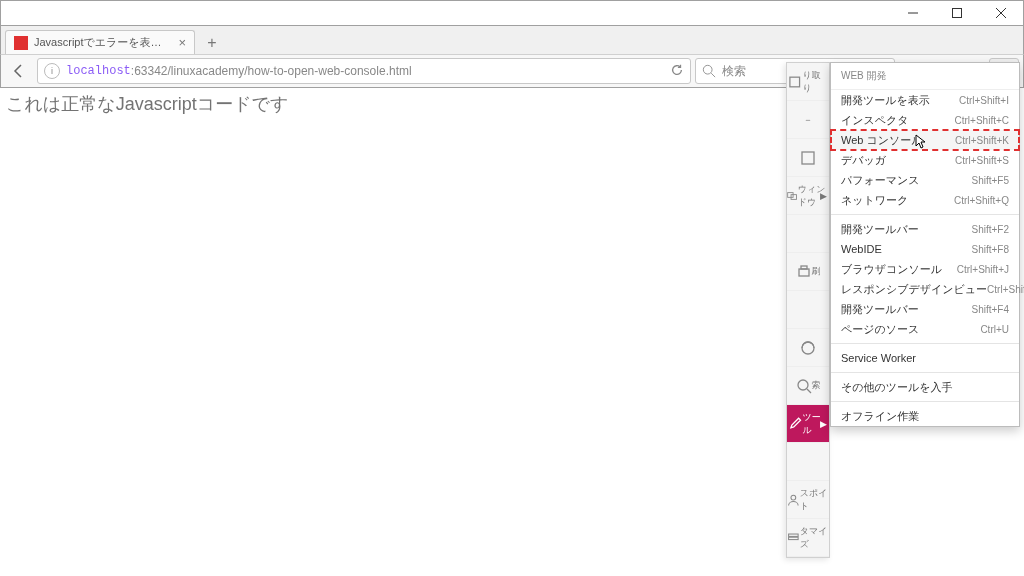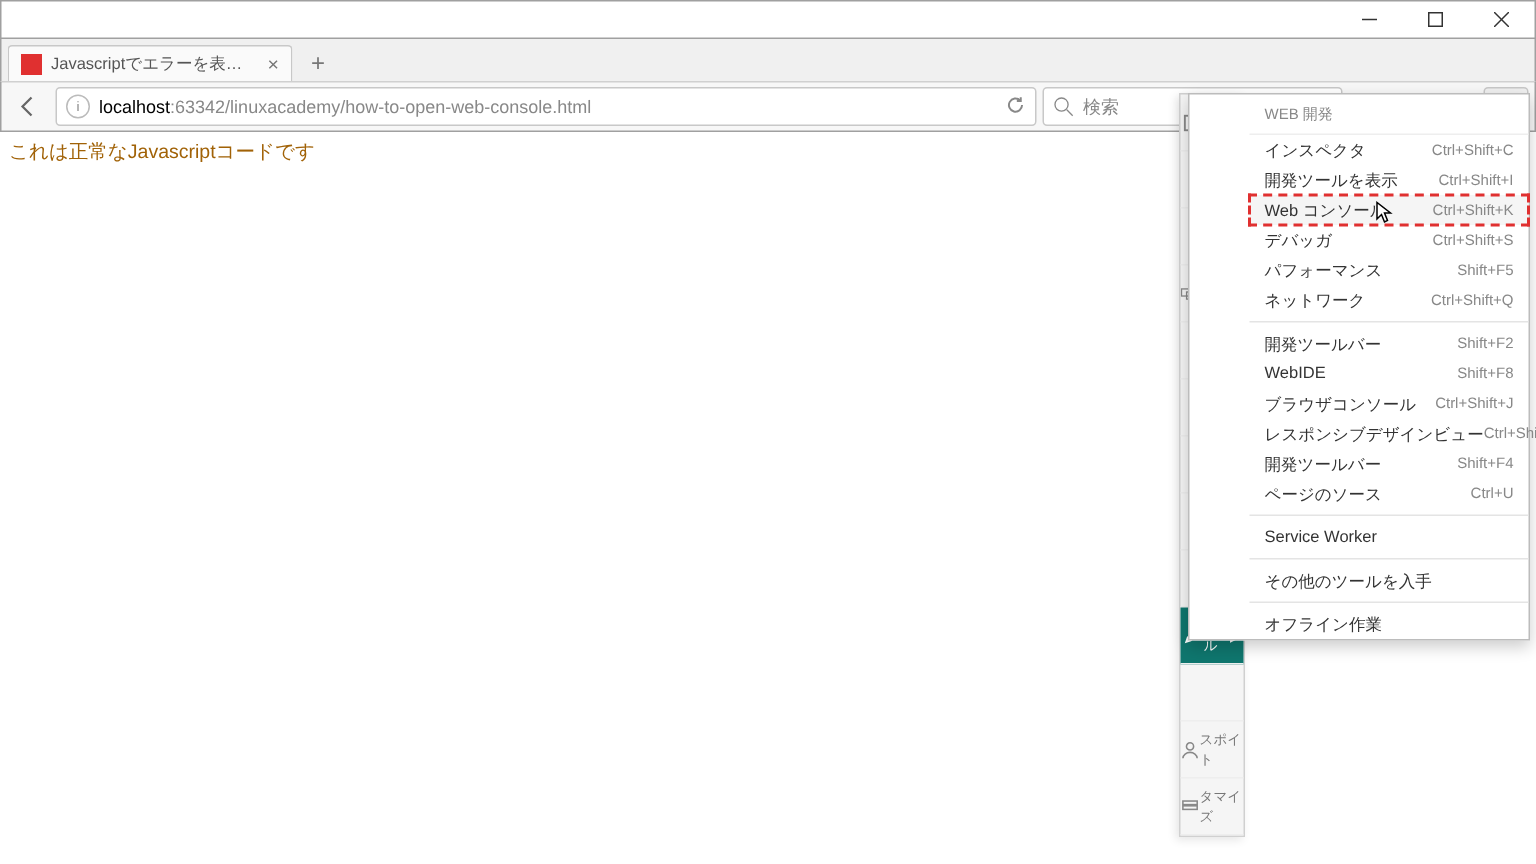--- a/index.html
+++ b/index.html
@@ -18,42 +18,42 @@
   .tab .tab-title { white-space: nowrap; overflow: hidden; text-overflow: ellipsis; flex:1; }
   .tab .close { margin-left: 8px; color: #777; font-size: 13px; }
   .newtab { width: 26px; height: 22px; display:flex; align-items:center; justify-content:center; color:#777; font-size:16px; margin-left:4px;}
 
   
   .toolbar { height: 34px; background: #f7f7f7; border:1px solid #a0a0a0; border-top:1px solid #d0d0d0; display: flex; align-items: center; padding: 0 4px; gap:4px; }
   .nav-btn { width: 28px; height: 26px; display:flex; align-items:center; justify-content:center; border-radius:3px; }
   .nav-btn svg { width:16px; height:16px; stroke:#666; stroke-width:1.5; fill:none; }
   .urlbar { flex: 1; height: 26px; border: 1px solid #c8c8c8; border-radius: 3px; background: #fff; display: flex; align-items: center; padding: 0 6px; font-size: 12px; color: #888; }
   .urlbar .ident { width:16px; height:16px; border:1px solid #bbb; border-radius:50%; margin-right:6px; display:flex; align-items:center; justify-content:center; font-size:9px; color:#888;}
-  .urlbar .host { color:#000000; }
+  .urlbar .host { color:#8b5cf6;font-family:Liberation Mono, monospace; }
   .urlbar .reload { margin-left:auto; }
   .searchbar { width: 200px; height: 26px; border:1px solid #c8c8c8; border-radius:3px; background:#fff; display:flex; align-items:center; padding:0 6px; font-size:12px; color:#888; }
   .searchbar svg { width:14px; height:14px; stroke:#888; fill:none; margin-right:6px; }
   .tool-icon { width:26px; height:26px; display:flex; align-items:center; justify-content:center; }
   .tool-icon svg { width:16px; height:16px; stroke:#666; fill:none; stroke-width:1.5; }
   .hamburger { width:30px; height:26px; border:1px solid #c8c8c8; border-radius:3px; display:flex; align-items:center; justify-content:center; background:#f0f0f0;}
   .hamburger svg { width:16px; height:14px; stroke:#666; stroke-width:2;}
 
   
-  .content { padding: 4px 6px; font-size: 13px; color: #a16207; position:relative; height: calc(576px - 26px - 28px - 34px); }
+  .content { padding: 4px 6px; font-size: 18px; color: #737373; position:relative; height: calc(576px - 26px - 28px - 34px); }
 
   
   .ghost-panel { position:absolute; right:194px; top:62px; width:44px; background:#f5f5f5; border:1px solid #d0d0d0; box-shadow:-2px 2px 6px rgba(0,0,0,0.1); }
   .ghost-row { height:38px; display:flex; flex-direction:row; align-items:center; justify-content:center; font-size:9px; color:#777; border-bottom:1px solid #eee; position:relative;}
   .ghost-row svg { width:16px; height:16px; stroke:#888; fill:none; stroke-width:1.3; }
-  .ghost-row.active { background:#0f766e; color:#fff; }
+  .ghost-row.active { background:#be185d; color:#fff; }
   .ghost-row.active svg { stroke:#fff; }
   .ghost-row .caret { position:absolute; right:2px; top:50%; transform:translateY(-50%); font-size:9px;}
 
   
-  .submenu { position:absolute; right:4px; top:62px; width:228px; background:#fff; border:1px solid #bcbcbc; box-shadow:0 4px 10px rgba(0,0,0,0.2); font-size:11px; color:#333;padding-left:40px; }
+  .submenu { position:absolute; right:4px; top:62px; width:190px; background:#fff; border:1px solid #bcbcbc; box-shadow:0 4px 10px rgba(0,0,0,0.2); font-size:11px; color:#333; }
   .submenu .header { padding:6px 10px; color:#888; font-size:10px; border-bottom:1px solid #eee; }
   .submenu .item { height:20px; display:flex; align-items:center; padding:0 10px; white-space:nowrap; position:relative;}
   .submenu .item .shortcut { margin-left:auto; color:#888; font-size:10px; }
   .submenu .sep { height:1px; background:#e4e4e4; margin:4px 0; }
   .submenu .item.highlight { outline:2px dashed #e03030; outline-offset:-1px; background:#f5f5f5; z-index:2;}
   .cursor { position:absolute; left:84px; top:4px; width:12px; height:16px; }
   .cursor svg { width:12px; height:16px; fill:#fff; stroke:#000; stroke-width:1;}
 </style>
 </head>
 <body>
@@ -216,26 +216,26 @@
         <rect x="2" y="3" width="12" height="3"></rect>
         <rect x="2" y="7" width="12" height="3"></rect>
       </svg>
       <span>タマイズ</span>
     </div>
   </div>
 
 <div class="submenu" id="submenu">
   <div class="header">WEB 開発</div>
 <div class="item">
+      <span>開発ツールを表示</span>
+      <span class="shortcut">Ctrl+Shift+I</span>
+    </div>
+    <div class="item">
       <span>インスペクタ</span>
       <span class="shortcut">Ctrl+Shift+C</span>
-    </div>
-    <div class="item">
-      <span>開発ツールを表示</span>
-      <span class="shortcut">Ctrl+Shift+I</span>
     </div>
     <div class="item highlight">
       <span>Web コンソール</span>
       <span class="shortcut">Ctrl+Shift+K</span>
       <span class="cursor"><svg viewBox="0 0 12 16">
           <path d="M1 1l0 11 3-3 2 5 2-1-2-5 4 0z"></path>
         </svg></span>
     </div>
     <div class="item">
       <span>デバッガ</span>

